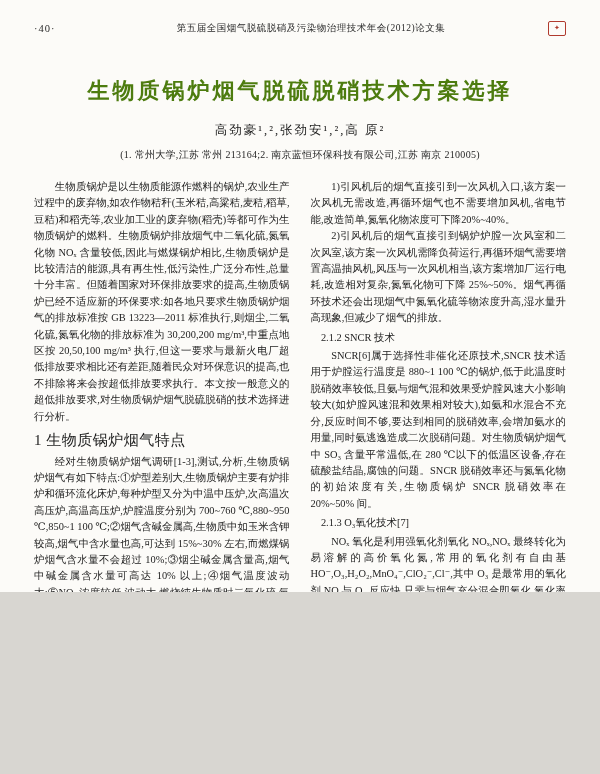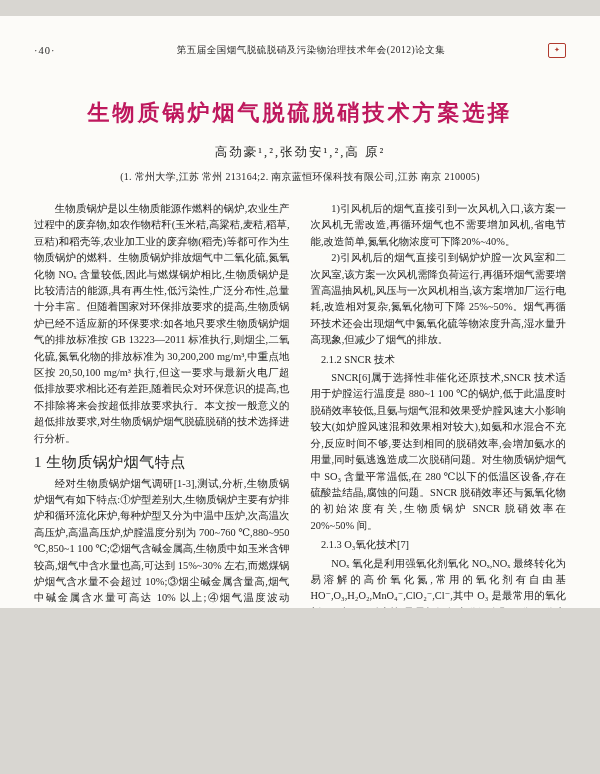--- a/index.html
+++ b/index.html
@@ -1,42 +1,42 @@
 <!DOCTYPE html>
 <html><head>
 <meta charset="utf-8">
 <style>
   html,body{margin:0;padding:0;background:#d8d6d1;}
   .page{
     position:relative;
     width:600px;height:592px;
-    margin:16px auto;
+    margin:0 auto;
     background:#fcfbf8;
     box-sizing:border-box;
-    padding:26px 34px 20px 34px;
+    padding:20px 34px 20px 34px;
     font-family:"Liberation Serif","DejaVu Serif",serif;
     color:#1d1d1d;
     overflow:hidden;
   }
   
   .runhead{
     display:flex;align-items:center;justify-content:space-between;
     font-size:9.5px;color:#2a2a2a;height:16px;
   }
   .runhead .pageno{min-width:40px;font-size:10.5px;letter-spacing:1px;}
   .runhead .proceedings{flex:1;text-align:center;font-size:9.5px;letter-spacing:.5px;}
   .stamp{
     width:16px;height:13px;border:1.5px solid #b03a2e;border-radius:2px;
     display:flex;align-items:center;justify-content:center;
     font-size:7px;color:#b03a2e;line-height:1;
   }
   
   .title{
     margin-top:40px;text-align:center;
-    font-size:22px;font-weight:bold;letter-spacing:3px;color:#be185d;
+    font-size:22px;font-weight:bold;letter-spacing:3px;color:#4d7c0f;
   }
   .authors{margin-top:16px;text-align:center;font-size:12.5px;letter-spacing:2px;}
   .affiliation{margin-top:9px;text-align:center;font-size:10px;color:#262626;letter-spacing:.3px;}
   
   .cols{
     display:flex;gap:21px;margin-top:17px;
     font-size:10.4px;line-height:16.4px;text-align:justify;
   }
   .col{flex:1;min-width:0;}
   .col .p{text-indent:2em;}

